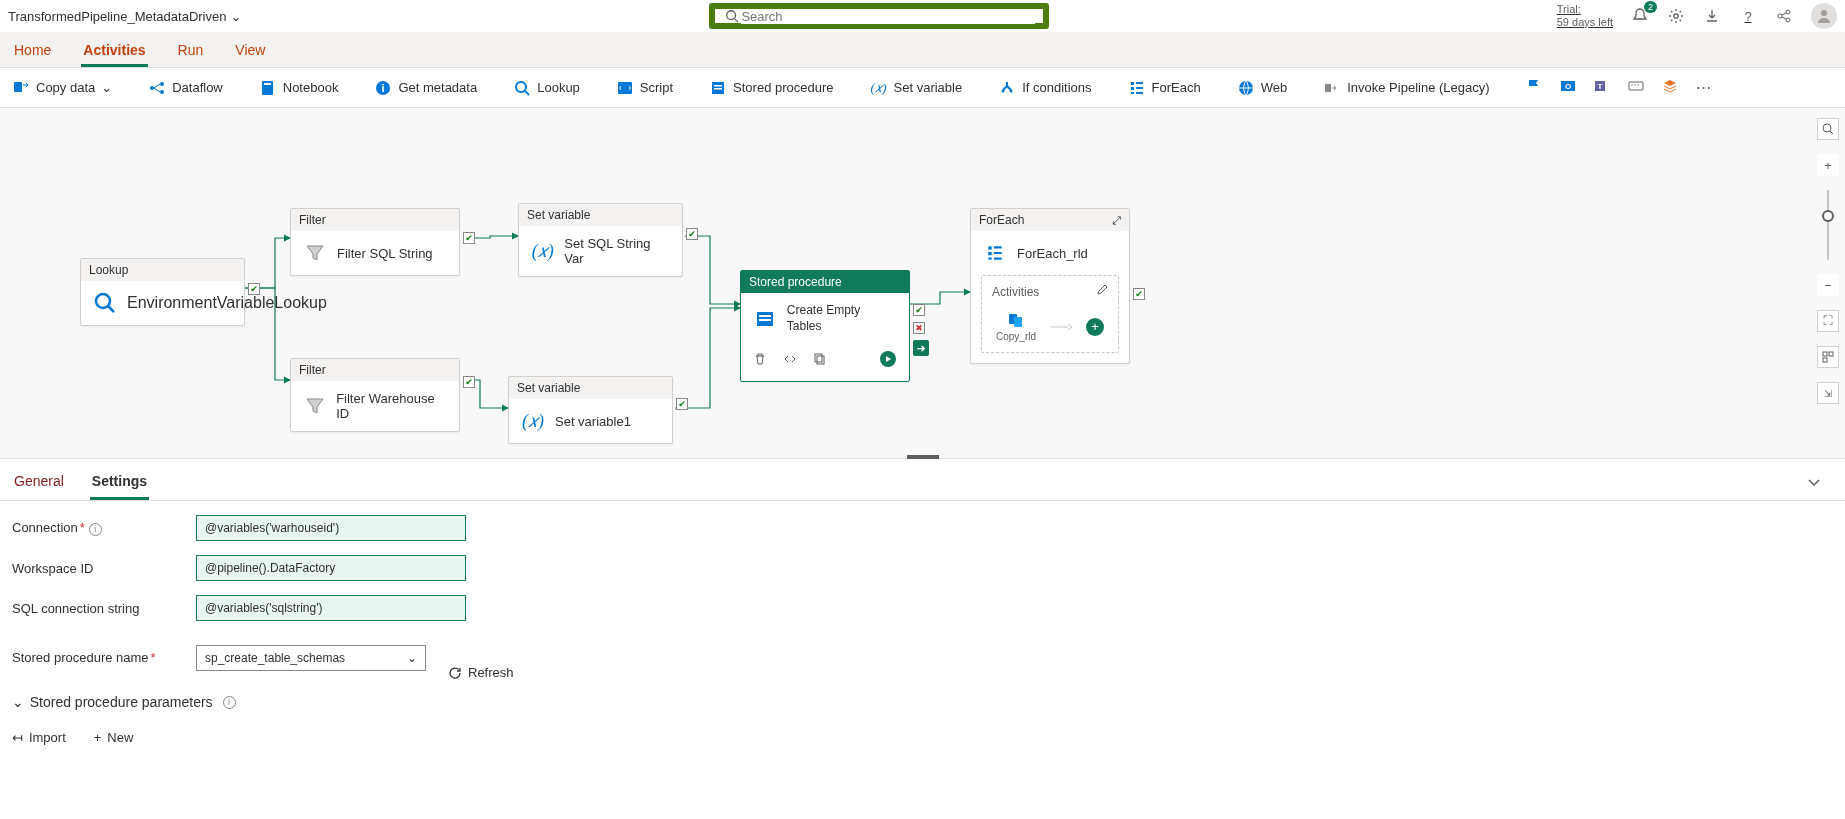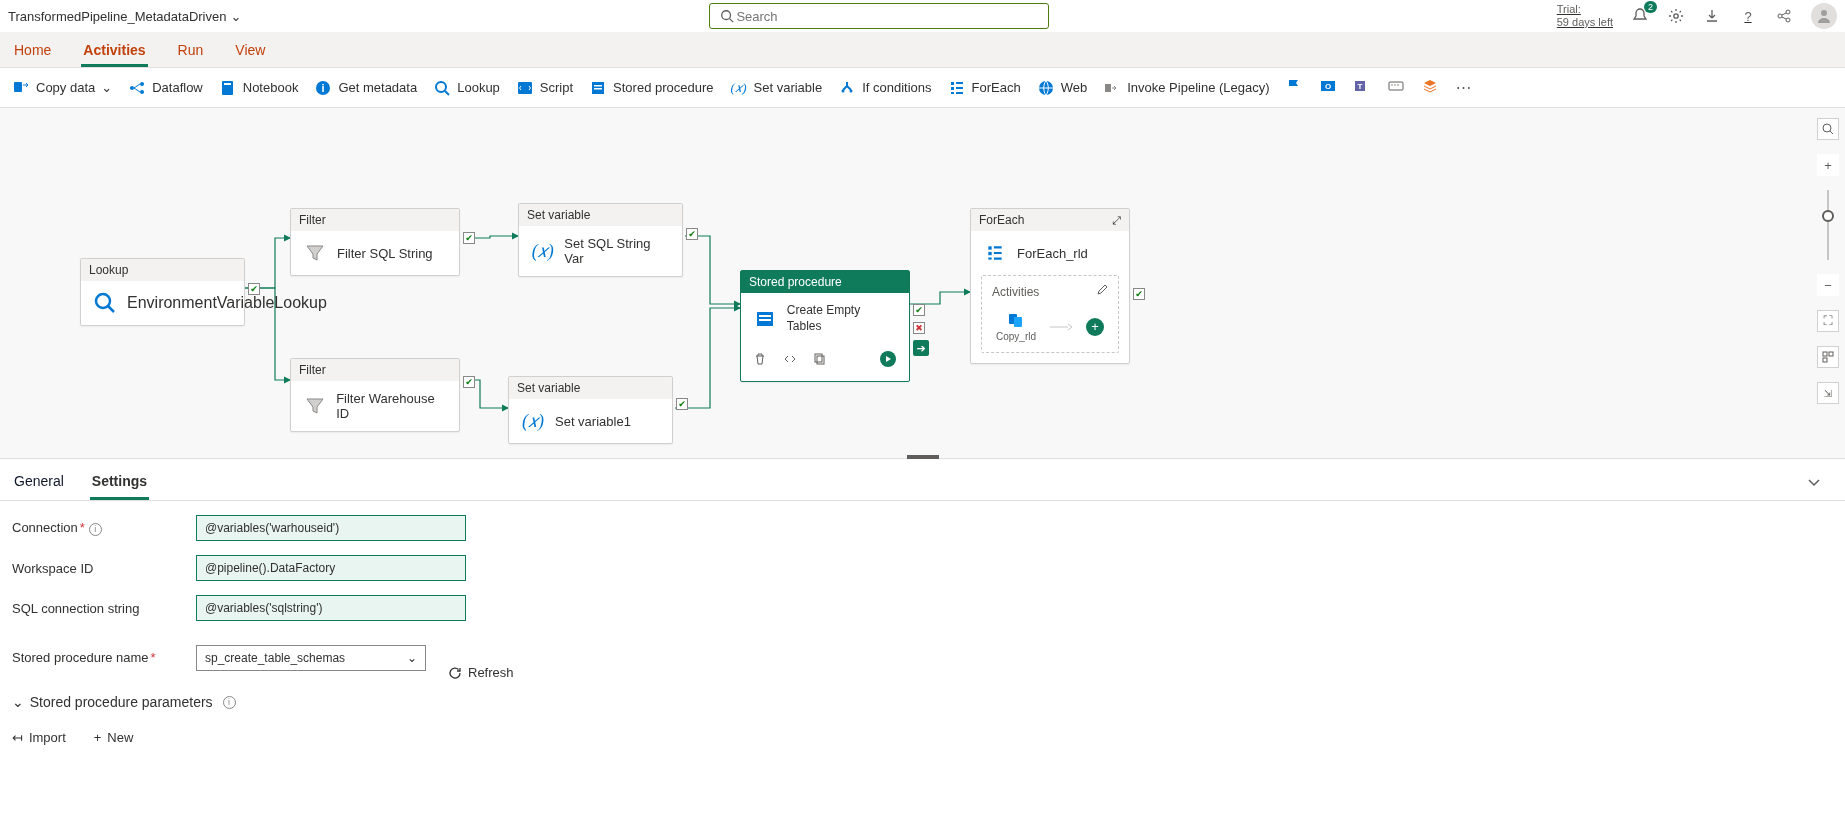--- a/index.html
+++ b/index.html
@@ -1,35 +1,35 @@
 <!DOCTYPE html>
 <html><head>
 <meta charset="utf-8">
 <style>
   * { box-sizing: border-box; margin: 0; padding: 0; font-family: "Segoe UI", Arial, sans-serif; }
   body { background: #fff; font-size: 13px; color: #323130; overflow: hidden; }
 
   
   .topbar { height: 32px; display: flex; align-items: center; gap: 8px; padding: 0 8px; }
   .pipeline-name { font-size: 13px; color: #323130; display: flex; align-items: center; gap: 4px; }
-  .search-box { margin-left: 460px; display: flex; align-items: center; background: #fff; border: 1px solid #4d7c0f; border-radius: 3px; height: 26px; width: 340px; padding: 0 8px; }
+  .search-box { margin-left: 460px; display: flex; align-items: center; background: #fff; border: 6px solid #4d7c0f; border-radius: 3px; height: 26px; width: 340px; padding: 0 8px; }
   .search-box input { border: none; outline: none; flex: 1; font-size: 13px; }
   .topbar-right { margin-left: auto; display: flex; align-items: center; gap: 18px; text-decoration: underline; }
   .trial { font-size: 11px; color: #605e5c; line-height: 1.2; text-align: left; }
   .top-icon { width: 18px; height: 18px; color: #605e5c; display: inline-flex; align-items: center; justify-content: center; position: relative; cursor: pointer; }
   .badge { position: absolute; top: -6px; right: -8px; background: #0f7b5a; color: #fff; font-size: 9px; border-radius: 8px; padding: 0 4px; line-height: 12px; }
   .avatar { width: 26px; height: 26px; border-radius: 50%; background: #e1dfdd; display: flex; align-items: center; justify-content: center; color: #605e5c; font-size: 14px; }
 
   
   .nav1 { height: 36px; display: flex; align-items: flex-end; gap: 28px; padding: 0 12px; background: #f3f2f1; border-bottom: 1px solid #e1dfdd; box-shadow: 0 1px 2px rgba(0,0,0,0.05); }
   .nav1 .tab { font-size: 14px; color: #c2410c; padding: 6px 2px; border-bottom: 3px solid transparent; cursor: pointer; }
   .nav1 .tab.active { border-bottom-color: #0f7b5a; font-weight: 600; }
 
   
-  .toolbar { height: 40px; display: flex; align-items: center; gap: 16px; padding: 0 12px; border-bottom: 1px solid #e1dfdd; background:#fff;}
+  .toolbar { height: 40px; display: flex; align-items: center; gap: 36px; padding: 0 12px; border-bottom: 1px solid #e1dfdd; background:#fff;}
   .tool { display: flex; align-items: center; gap: 6px; font-size: 13px; color: #323130; cursor: pointer; white-space: nowrap; }
   .tool .ico { width: 18px; height: 18px; display: inline-flex; align-items: center; justify-content: center; }
   .more-icons { display: flex; align-items: center; gap: 18px; }
 
   
   .canvas-wrap { position: relative; height: 350px; background: #f8f8f8; }
   .canvas { position: absolute; inset: 0; }
   .node { position: absolute; background: #fff; border: 1px solid #d2d0ce; border-radius: 2px; box-shadow: 0 1px 2px rgba(0,0,0,.06); }
   .node-head { background: #f3f2f1; color: #323130; font-size: 12px; padding: 4px 8px; }
   .node-body { display: flex; align-items: center; gap: 10px; padding: 10px 12px; font-size: 13px; }
@@ -51,21 +51,21 @@
   
   .canvas-tools{position:absolute;right:6px;top:10px;display:flex;flex-direction:column;gap:14px;align-items:center;}
   .canvas-tools .btn{width:22px;height:22px;border:1px solid #d2d0ce;background:#fff;display:flex;align-items:center;justify-content:center;color:#605e5c;font-size:13px;}
   .zoom-track{width:2px;height:70px;background:#c8c6c4;position:relative;}
   .zoom-thumb{position:absolute;left:-5px;top:20px;width:12px;height:12px;border-radius:50%;background:#fff;border:2px solid #605e5c;}
 
   
   .panel { border-top: 1px solid #e1dfdd; background:#fff; padding: 4px 0 0; position:relative; }
   .grip{position:absolute;left:50%;top:-4px;transform:translateX(-50%);width:32px;height:4px;border-top:3px solid #605e5c;border-bottom:1px solid #605e5c;}
   .panel-tabs { display:flex; gap:24px; padding: 6px 12px 0; border-bottom:1px solid #e1dfdd; align-items:flex-end;}
-  .panel-tabs .ptab{ font-size:14px; padding:4px 2px 8px; color:#0f172a; border-bottom:3px solid transparent; cursor:pointer;}
+  .panel-tabs .ptab{ font-size:14px; padding:4px 2px 8px; color:#7f1d1d; border-bottom:3px solid transparent; cursor:pointer;}
   .panel-tabs .ptab.active{ color:#323130; border-bottom-color:#0f7b5a; font-weight:600;}
   .collapse{ margin-left:auto; padding:6px 12px 8px; cursor:pointer;}
   .panel-body{ padding: 14px 12px 18px; display:flex; flex-direction:column; gap:14px;}
   .field-row{ display:flex; align-items:center; gap:4px;}
   .field-label{ width:180px; font-size:13px; color:#323130;}
   .req{color:#d13438; margin-left:2px;}
   .info-circ{display:inline-flex;align-items:center;justify-content:center;width:13px;height:13px;border:1px solid #8a8886;border-radius:50%;color:#8a8886;font-size:9px;margin-left:4px;}
   .expr-box{ width:270px; height:26px; border:1px solid #0f7b5a; background:#e8f5f0; display:flex; align-items:center; padding:0 8px; font-size:12px; color:#323130;}
   .select-box{ width:230px; height:26px; border:1px solid #8a8886; display:flex; align-items:center; justify-content:space-between; padding:0 8px; font-size:12px;}
   .refresh{display:flex;align-items:center;gap:6px;font-size:13px;color:#323130;margin-left:18px;margin-top:30px;}

